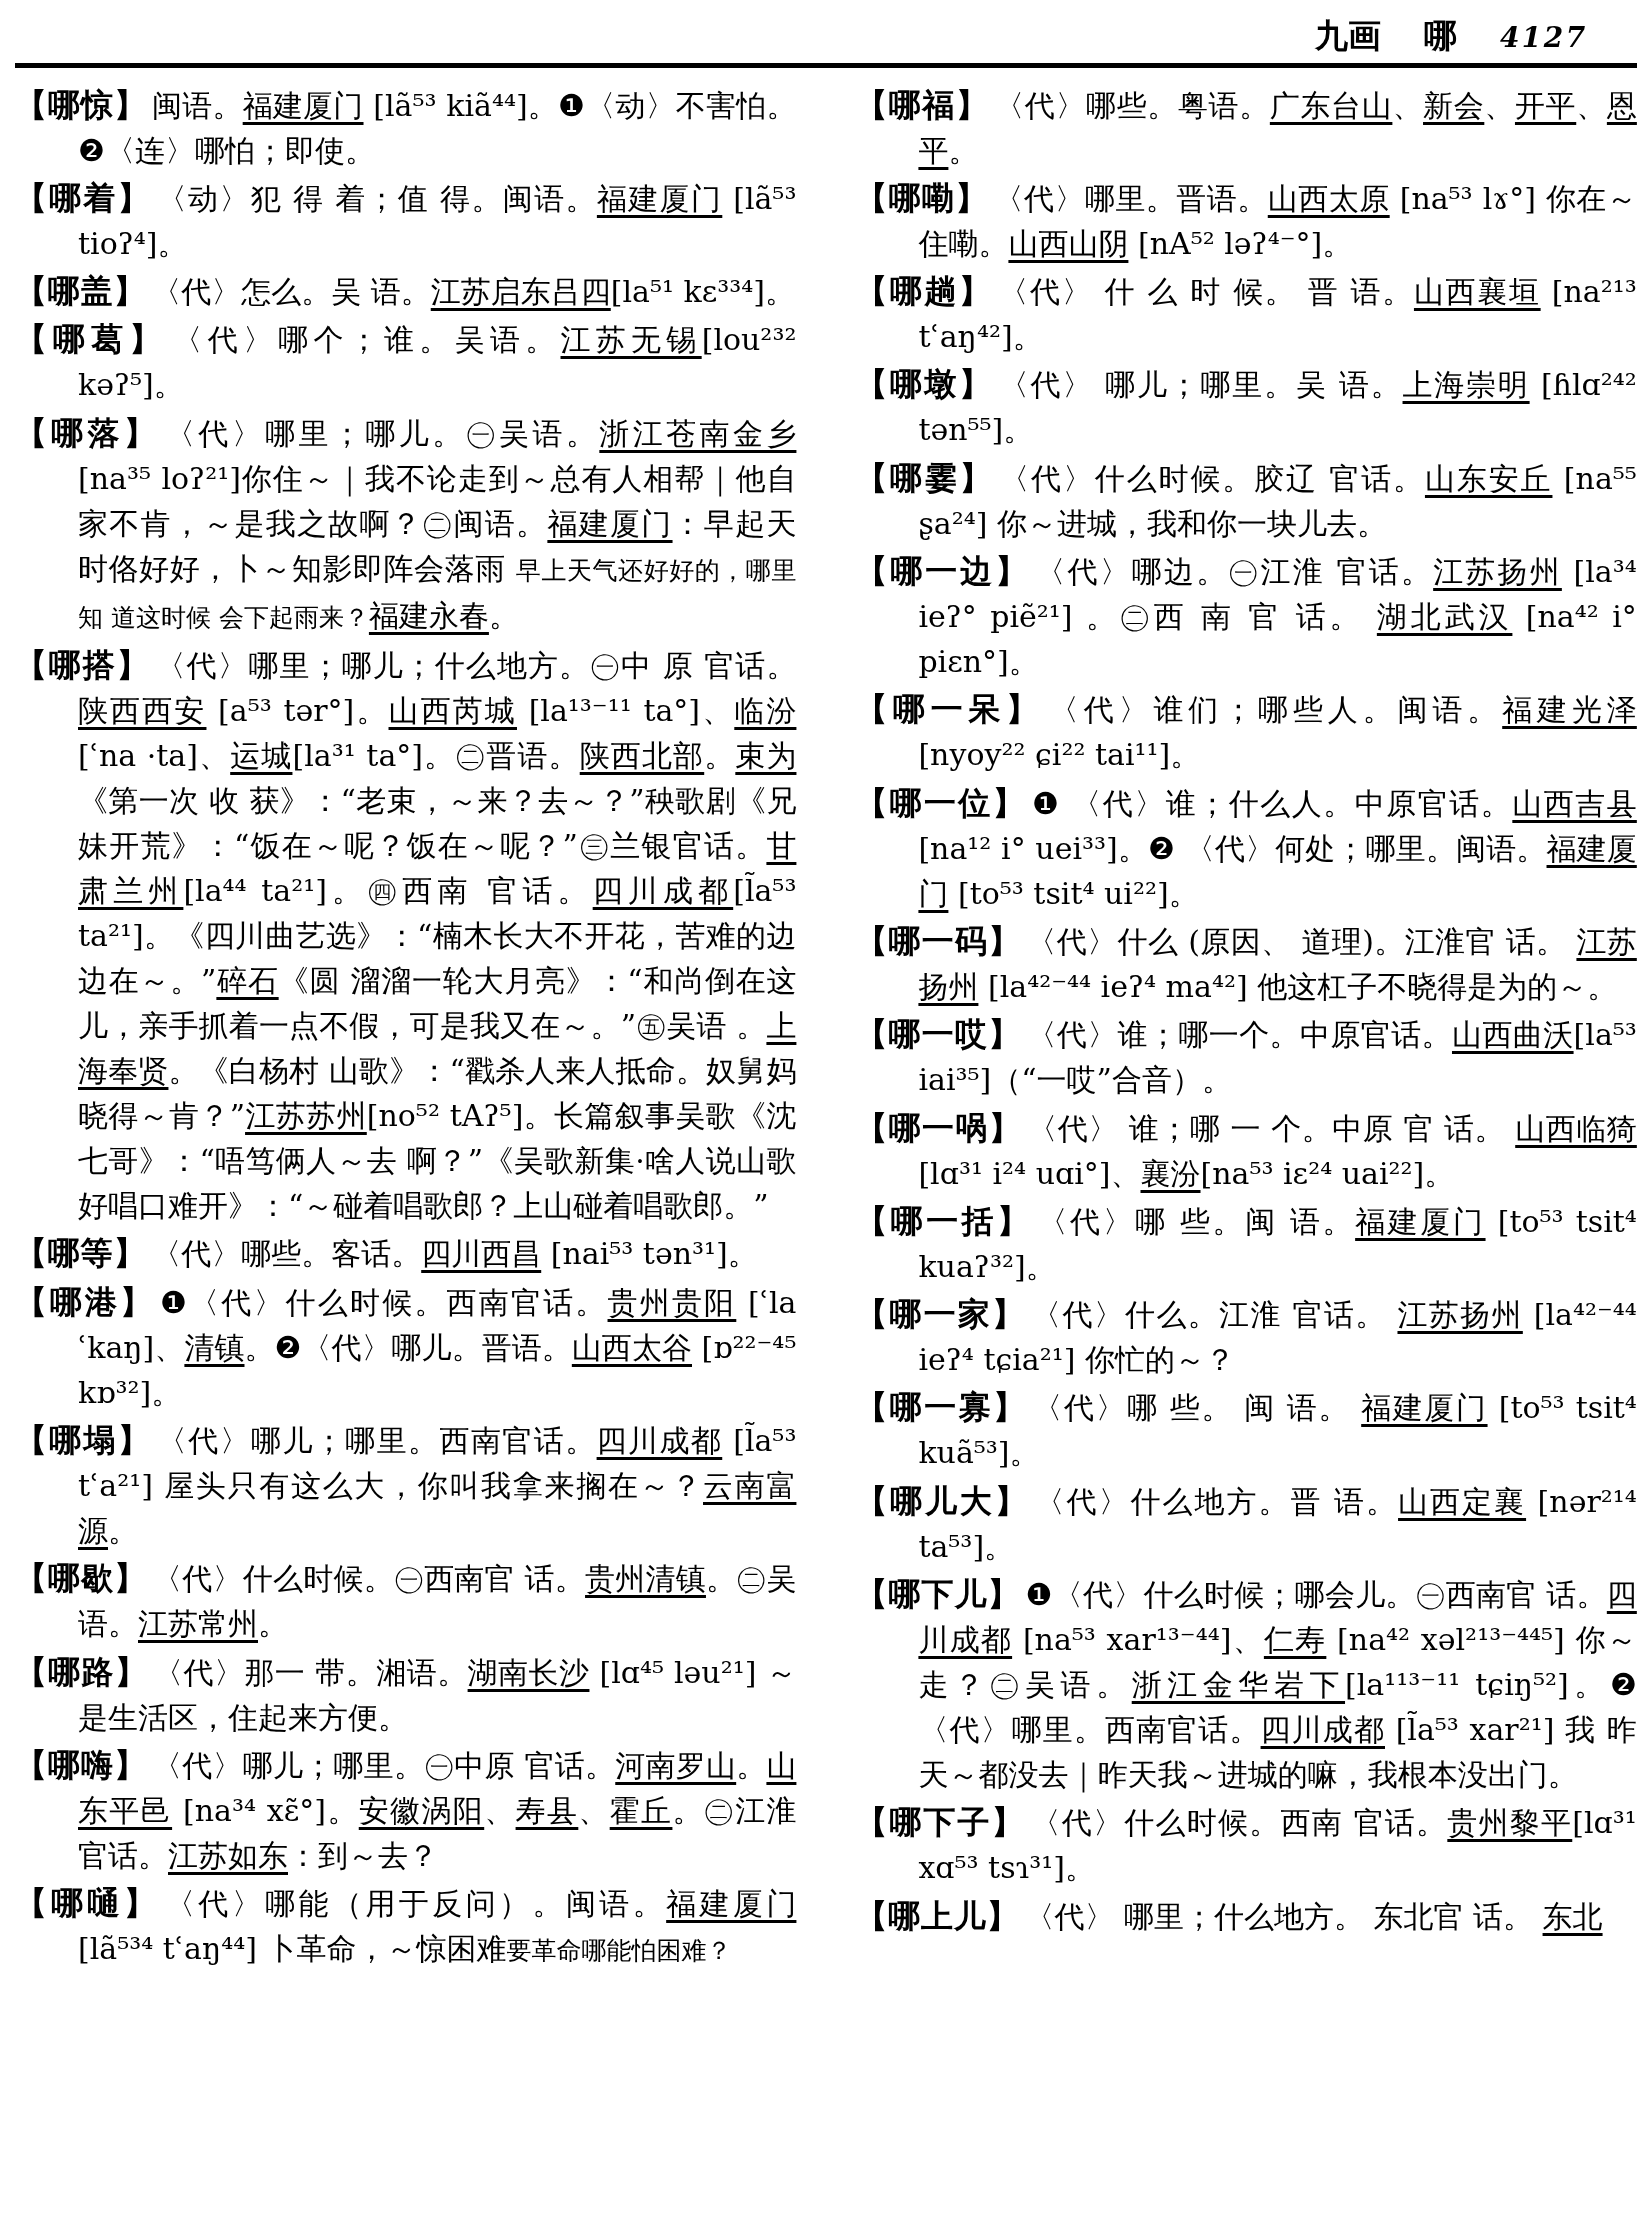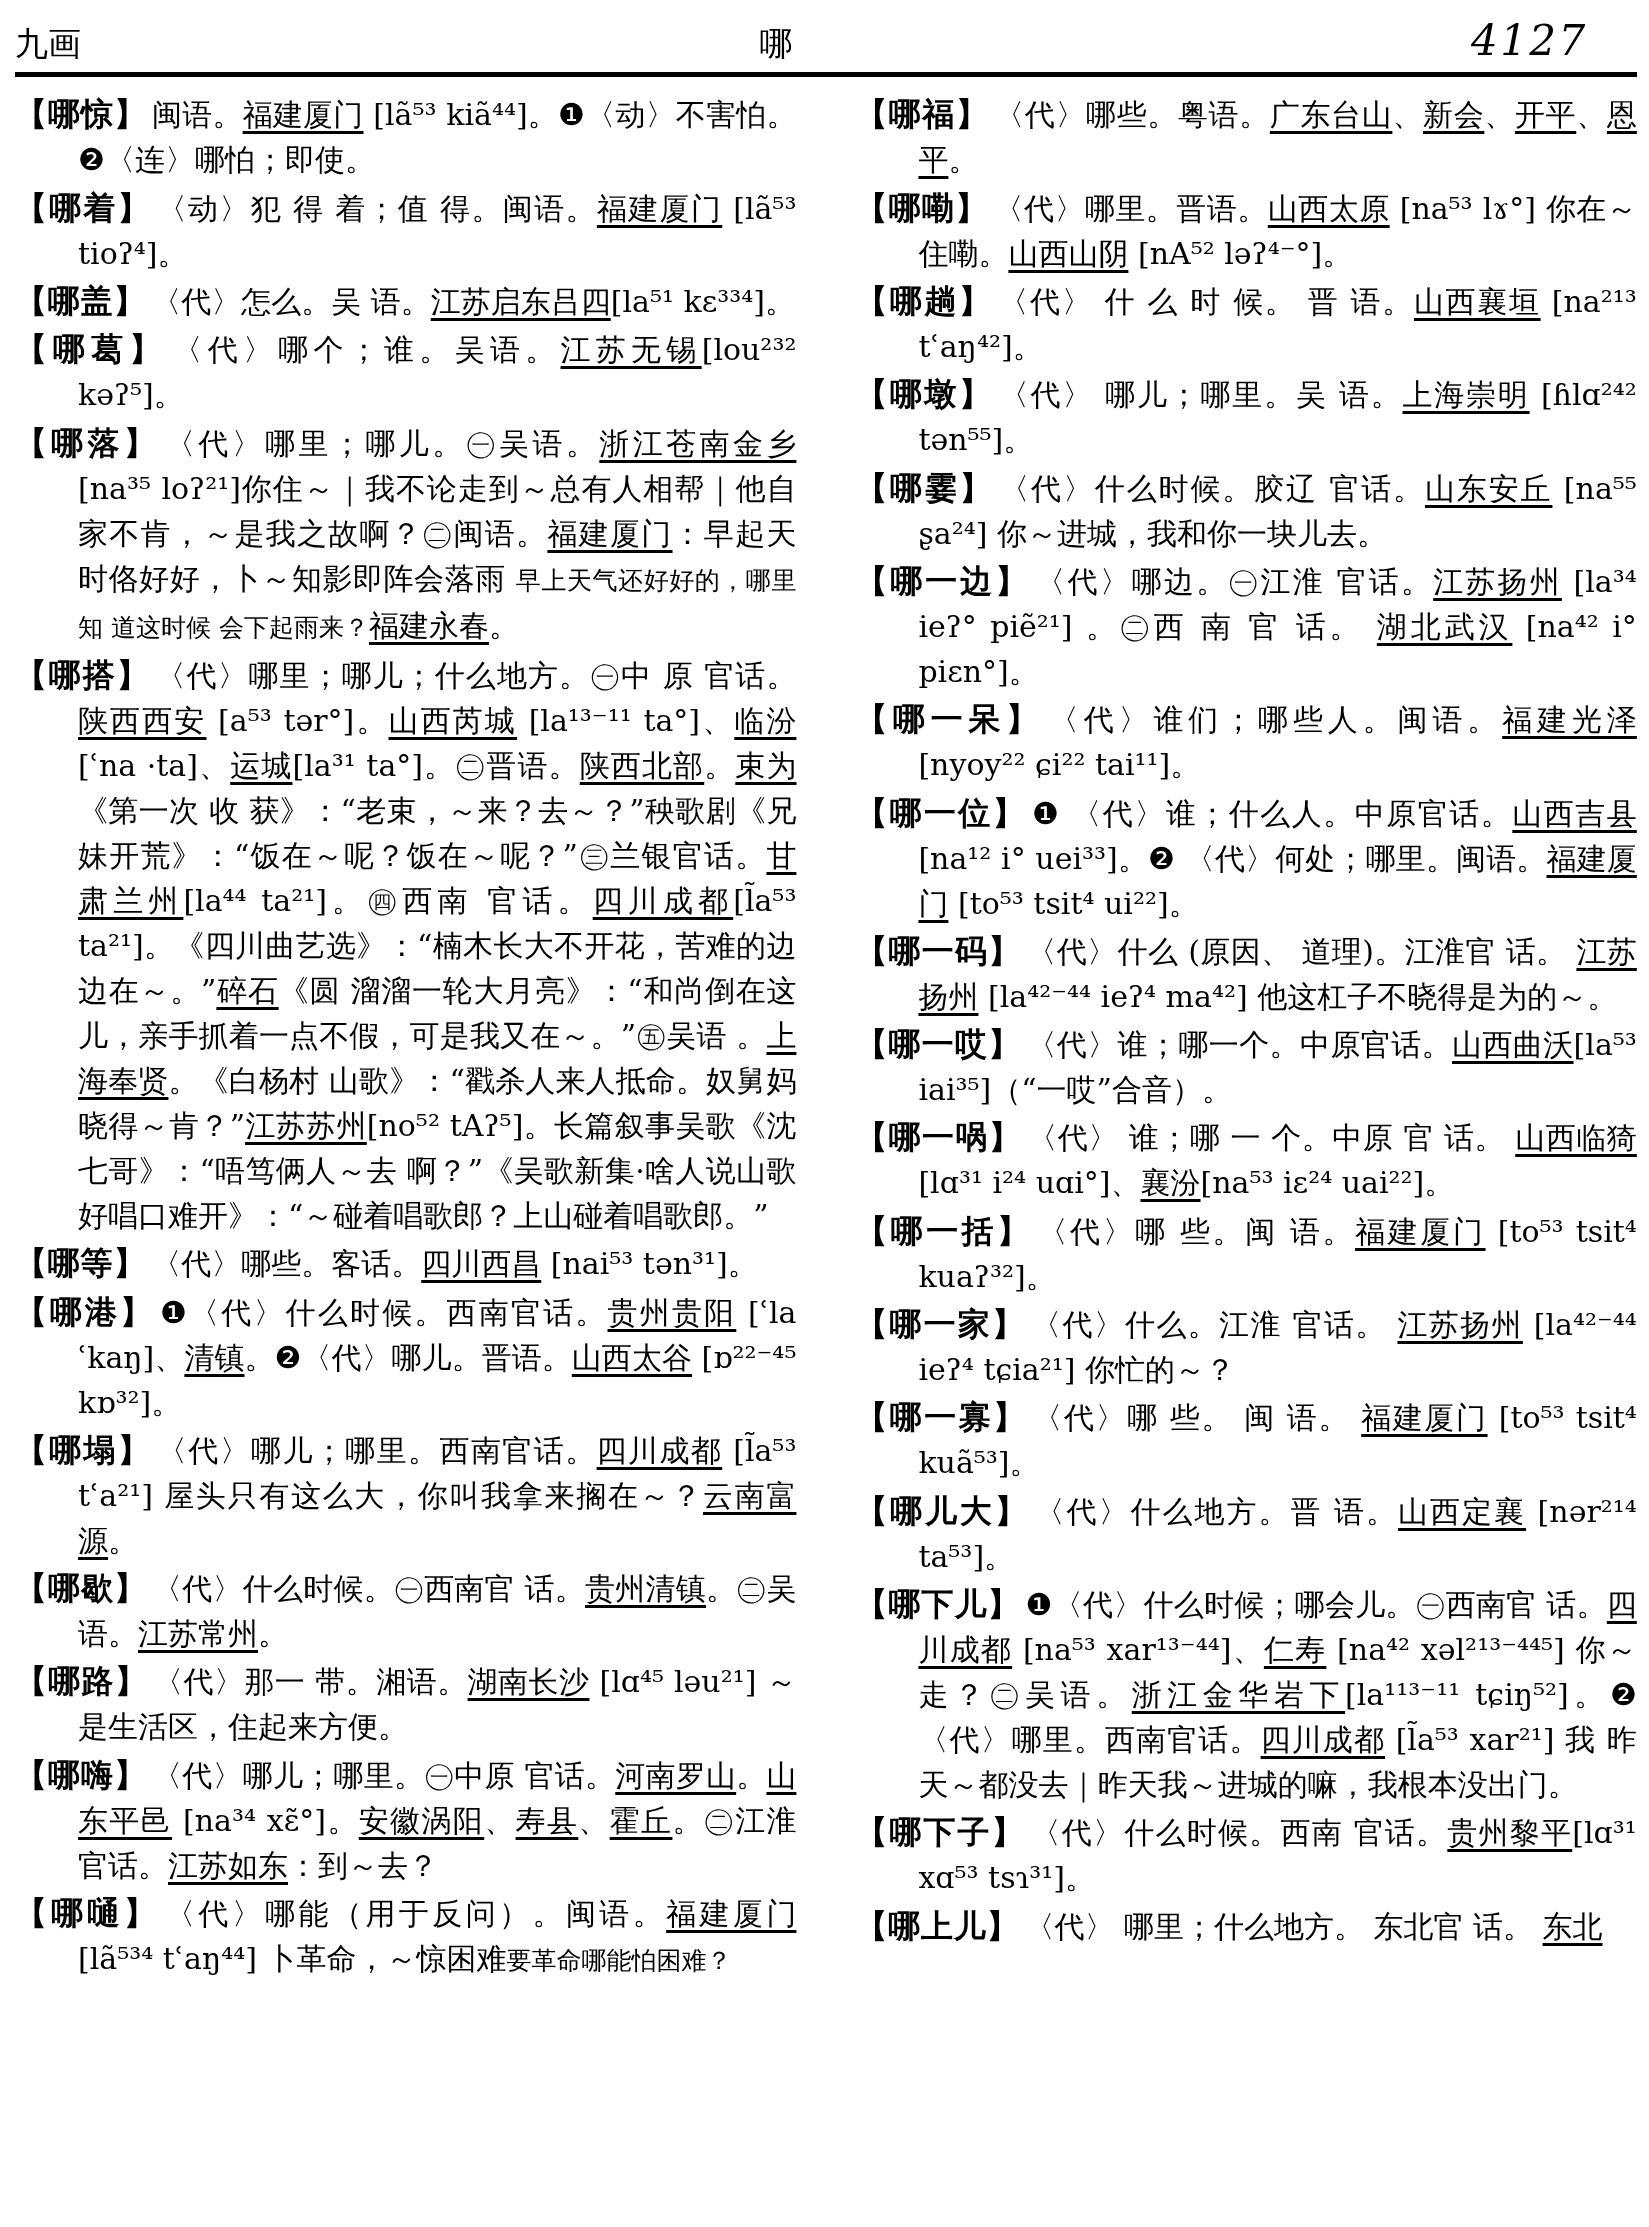--- a/index.html
+++ b/index.html
@@ -4,25 +4,25 @@
 <style>
   html,body{margin:0;padding:0;}
   body{
     width:1650px;height:2227px;
     background:#ffffff;color:#000;
     font-family:"DejaVu Serif","Liberation Serif",serif;
     overflow:hidden;
   }
   .page{box-sizing:border-box;width:1650px;height:2227px;padding:11.5px 13.2px 0 15px;}
   .header-row{
-    display:flex;justify-content:space-between;align-items:baseline;
-    padding:6.6px 49px 8.2px 0;
-    font-weight:normal;font-size:33px;line-height:1.1;
+    display:flex;justify-content:flex-end;align-items:baseline;
+    gap:43px;padding:6.6px 49px 8.2px 0;
+    font-weight:bold;font-size:33px;line-height:1.1;
   }
-  .header-row .pageno{font-style:italic;font-size:42px;letter-spacing:2.5px;}
+  .header-row .pageno{font-style:italic;font-size:28px;letter-spacing:2.5px;}
   .top-rule{border:0;border-top:5.8px solid #000;margin:0 0 15px 0;}
   .cols{display:flex;gap:59px;}
   .col{width:790px;font-size:30px;line-height:45px;text-align:justify;}
   .entry{padding-left:63px;text-indent:-63px;margin-bottom:3.3px;}
   .head{font-weight:bold;font-size:32px;letter-spacing:0.8px;margin-right:5px;font-family:"DejaVu Sans","Liberation Sans",sans-serif;}
   .u{text-decoration:underline;text-underline-offset:5.8px;text-decoration-thickness:2.5px;}
   .sm{font-size:25px;}
 </style>
 </head>
 <body>

